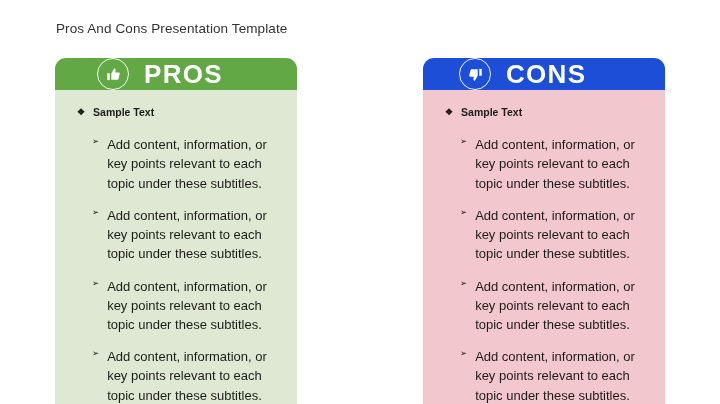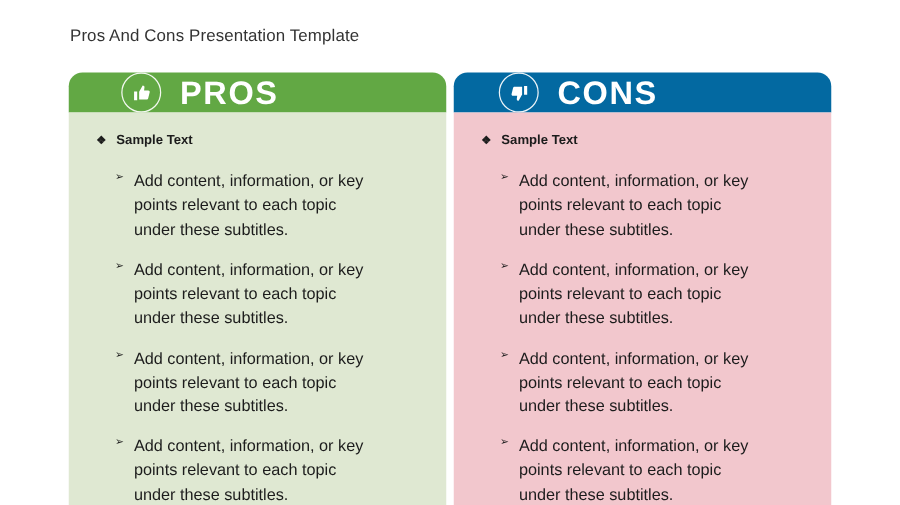--- a/index.html
+++ b/index.html
@@ -30,21 +30,21 @@
     position: absolute;
     left: 55px;
     top: 58px;
     width: 610px;
     height: 320px;
     display: flex;
     justify-content: space-between;
   }
 
   .card {
-    width: 302px;
+    width: 242px;
     display: flex;
     flex-direction: column;
     position: relative;
   }
 
   .card-header {
     height: 55px;
     border-radius: 11px 11px 0 0;
     display: flex;
     align-items: center;
@@ -124,21 +124,21 @@
     height: 6px;
     width: 100%;
   }
 
   
   .card-pros .card-header   { background: #62A844; }
   .card-pros .card-body     { background: #DFE8D2; }
   .card-pros .card-footer-bar { background: #62A844; }
 
   
-  .card-cons .card-header   { background: #0369a1; padding-left: 36px; }
+  .card-cons .card-header   { background: #1d4ed8; padding-left: 36px; }
   .card-cons .card-body     { background: #F2C7CD; }
   .card-cons .card-footer-bar { background: #CC1111; }
 </style>
 </head>
 <body>
 
 <div id="page-title">Pros And Cons Presentation Template</div>
 
 <div class="cards-area">
 

